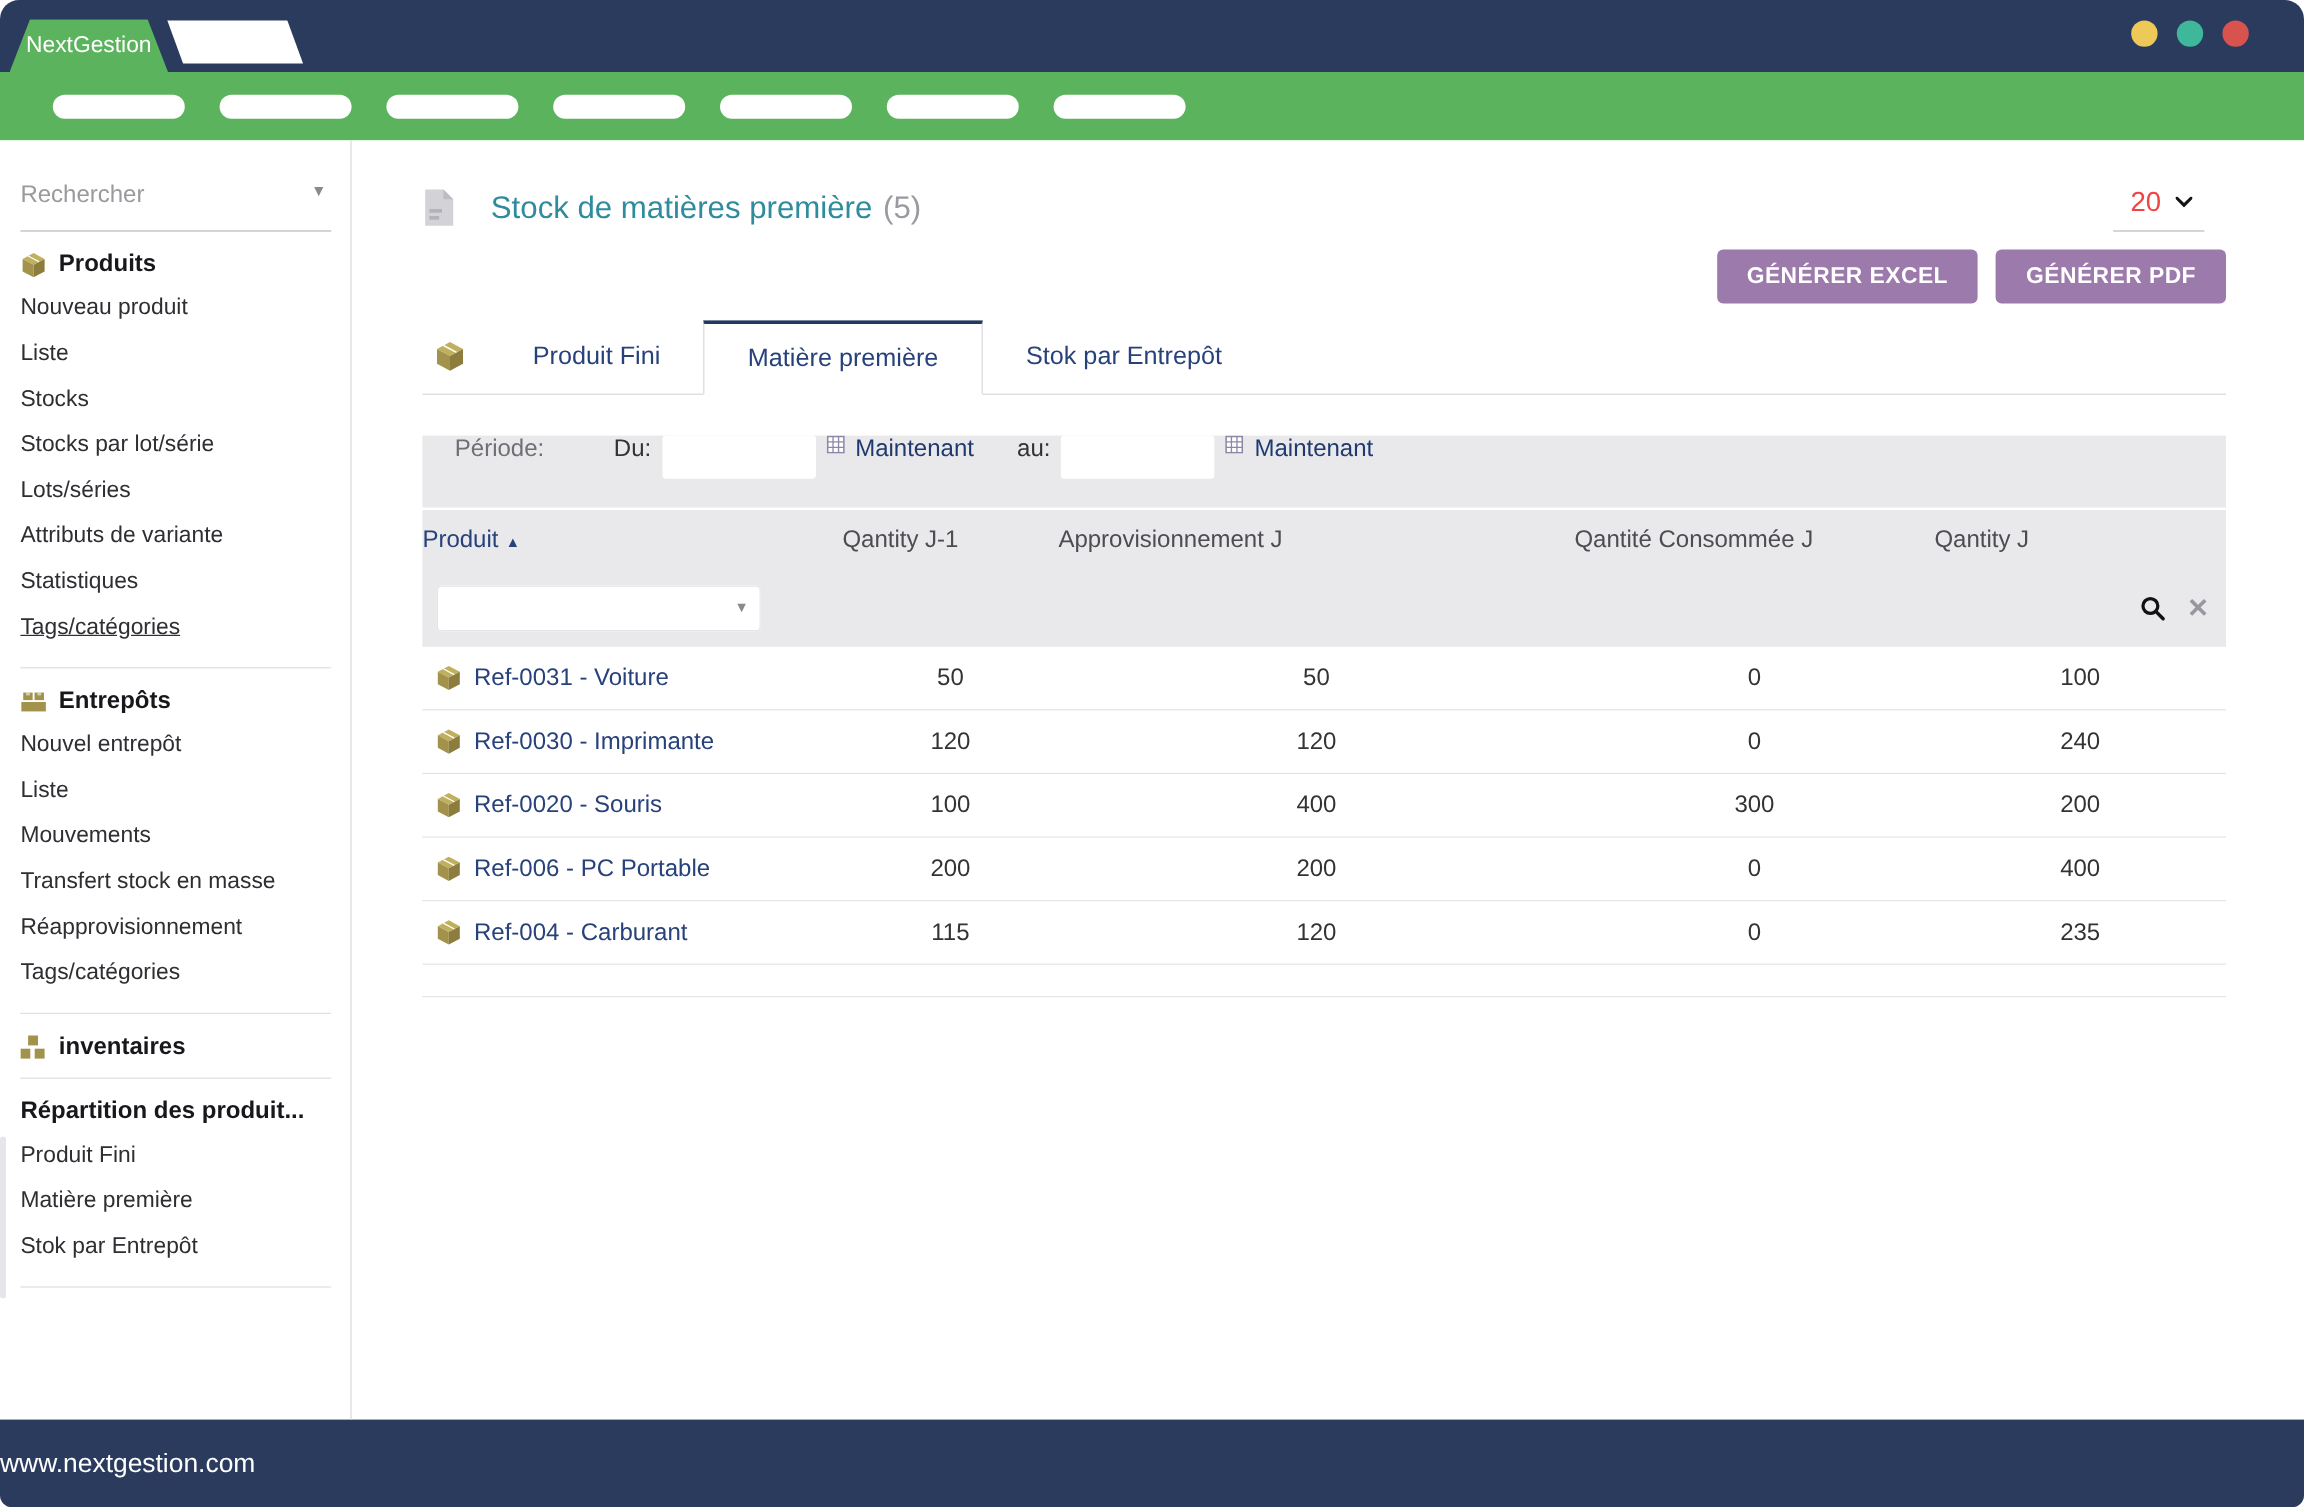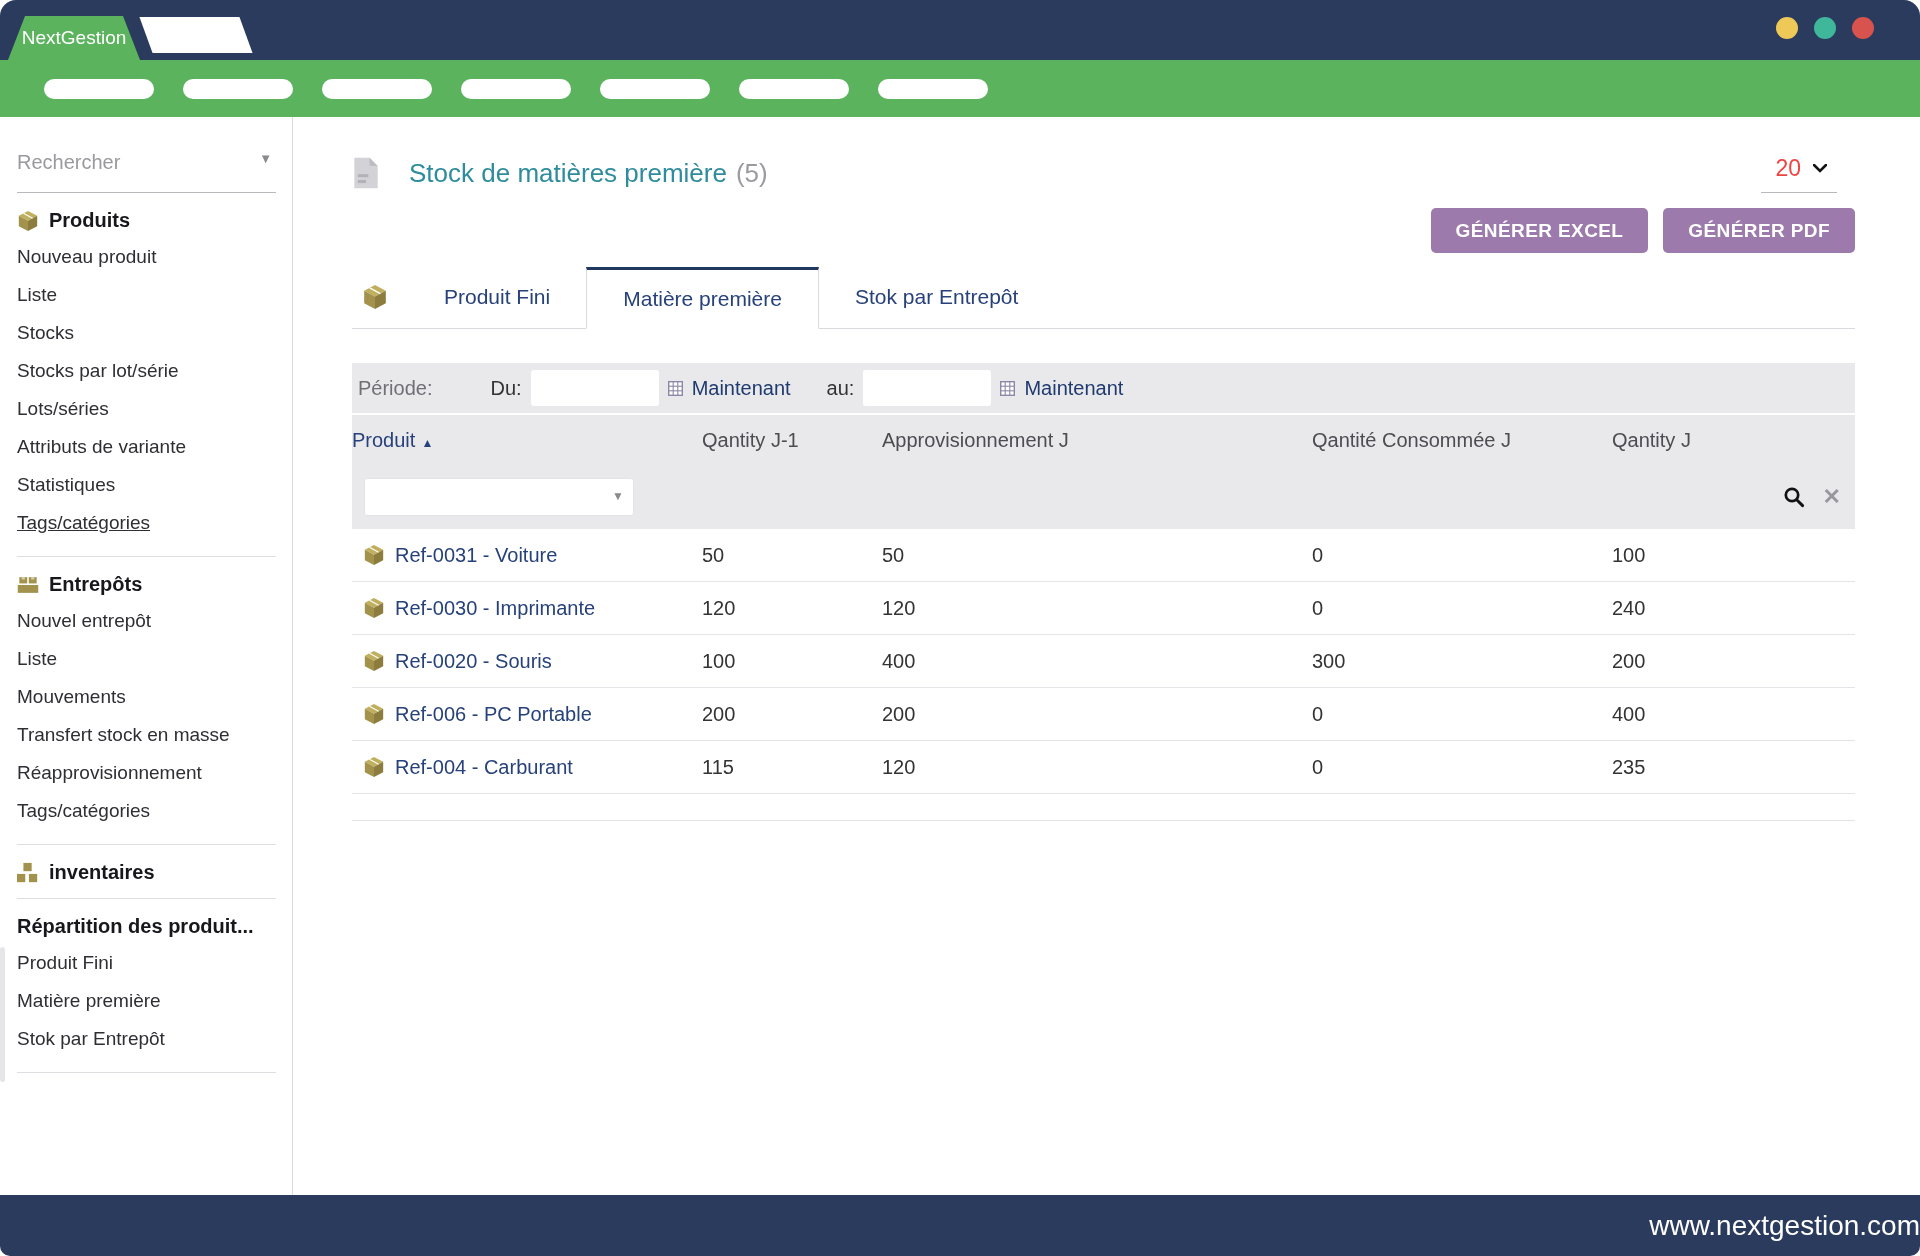--- a/index.html
+++ b/index.html
@@ -66,22 +66,22 @@
   .tabs-row{margin-top:13px;display:flex;align-items:flex-end;
     border-bottom:1px solid var(--line);height:63px;position:relative;}
   .tabs-icon{position:absolute;left:10px;bottom:18px;width:26px;height:26px;}
   .tab{font-size:21px;color:var(--link_navy);padding:0 36px;height:62px;
     display:flex;align-items:center;cursor:pointer;white-space:nowrap;}
   .tab:first-of-type{margin-left:56px;}
   .tab.active{background:#fff;border:1px solid var(--line);border-top:3px solid #22395f;
     border-bottom:1px solid #fff;margin-bottom:-1px;}
 
   
-  .periode{margin-top:34px;height:50px;background:var(--band);display:flex;
-    align-items:center;font-size:20px;padding-left:6px;}
+  .periode{margin-top:34px;height:60px;background:var(--band);display:flex;
+    font-size:20px;padding-left:27px;}
   .periode-label{color:#6f6f75;margin-right:58px;}
   .date-label{color:#333;margin-right:9px;}
   .date-input{width:128px;height:36px;background:#fff;border:none;border-radius:3px;
     margin-right:9px;font-size:18px;padding:0 8px;}
   .cal{width:15px;height:15px;display:inline-flex;margin-right:9px;cursor:pointer;}
   .cal svg{width:100%;height:100%;}
   .now{color:#1f3a6e;margin-right:36px;cursor:pointer;}
 
   
   .grid{display:grid;grid-template-columns:350px 180px 430px 300px 1fr;align-items:center;}
@@ -96,26 +96,26 @@
   .filter-caret{position:absolute;right:10px;top:11px;color:#8a8a8e;font-size:12px;}
   .filter-icons{grid-column:5;justify-self:end;padding-right:14px;display:flex;
     gap:18px;align-items:center;}
   .search-icn{width:22px;height:22px;display:inline-flex;cursor:pointer;}
   .search-icn svg{width:100%;height:100%;}
   .clear-x{color:#97979d;font-size:22px;font-weight:bold;cursor:pointer;line-height:1;}
 
   .trow{height:53px;border-bottom:1px solid #e4e4e8;font-size:20px;color:#333;}
   .cell-prod{display:flex;align-items:center;gap:10px;padding-left:11px;
     color:var(--link_navy);cursor:pointer;}
-  .num{text-align:left;}
+  .num{text-align:center;}
   .empty-row{height:27px;border-bottom:1px solid #e4e4e8;}
 
   
-  .footer{height:61px;background:var(--navy);color:#fff;display:flex;align-items:center;
-    justify-content:flex-end;font-size:28px;flex:0 0 auto;}
+  .footer{height:73px;background:var(--navy);color:#fff;display:flex;align-items:center;
+    justify-content:flex-start;font-size:22px;flex:0 0 auto;}
 </style>
 </head>
 <body>
 
 <div class="window">
 
   <div class="titlebar">
     <div class="brand-tab">
       <span>NextGestion</span>
     </div>

